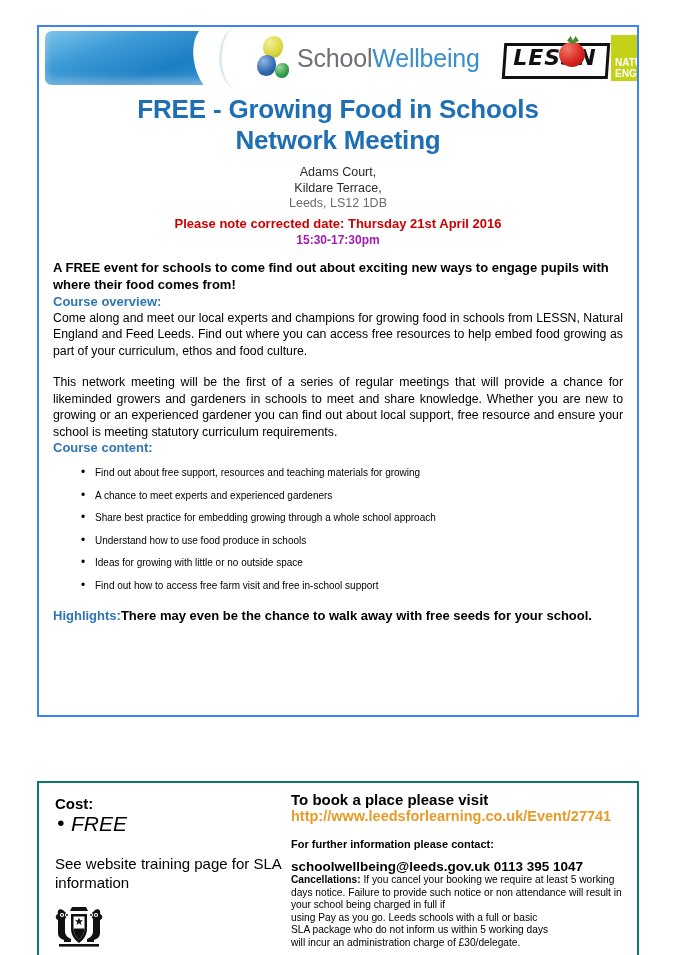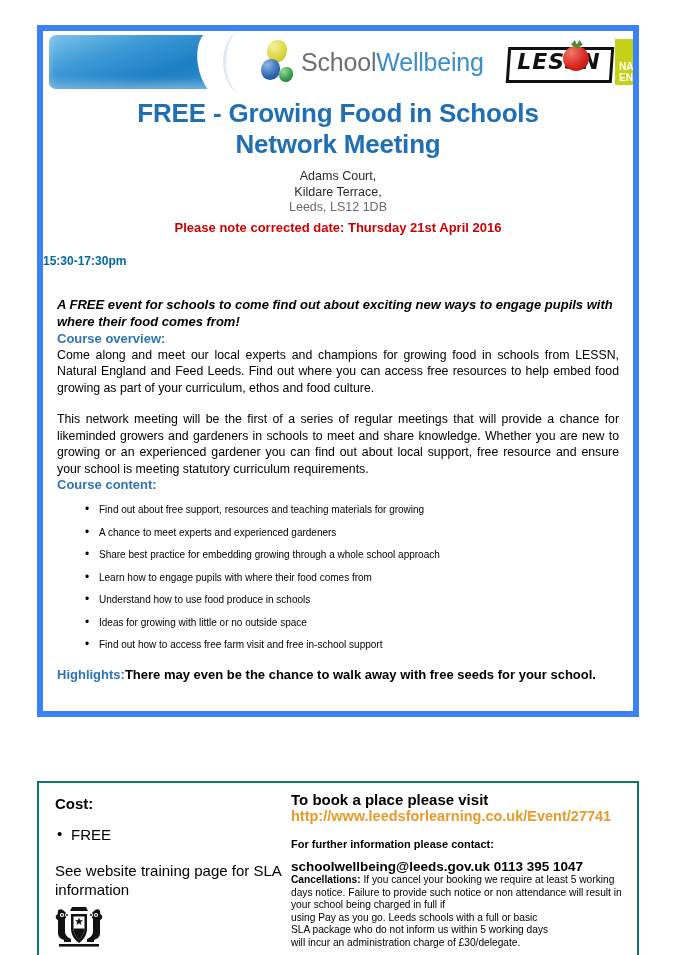--- a/index.html
+++ b/index.html
@@ -8,21 +8,21 @@
     font-family:"Liberation Sans", sans-serif;
     color:#000;
     -webkit-font-smoothing:antialiased;
   }
 
   .page{position:relative;width:676px;height:955px;background:#fff;}
 
   
   .main-box{
     position:absolute;left:37px;top:25px;width:602px;height:692px;
-    border:6px solid #3b82f6;box-sizing:border-box;background:#fff;
+    border:2px solid #3b82f6;box-sizing:border-box;background:#fff;
   }
 
   
   .header{position:relative;height:62px;overflow:hidden;}
   .swoosh{
     position:absolute;left:6px;top:4px;width:185px;height:54px;
     background:linear-gradient(160deg,#7CC3EA 0%,#3D9AD6 32%,#1C7FC4 66%,#2E8FCE 100%);
     border-radius:10px 46px 30px 10px;
     box-shadow:inset 0 -6px 10px rgba(255,255,255,.35);
   }
@@ -81,26 +81,26 @@
   .title{
     text-align:center;color:#1F6FB5;font-weight:bold;font-size:26px;
     line-height:31px;margin:5px 22px 0 22px;letter-spacing:-.2px;
   }
   .addr{text-align:center;font-size:12.5px;line-height:15.5px;color:#2b2b2b;margin-top:9px;}
   .addr .muted{color:#6b6b6b;}
   .datered{
     text-align:center;color:#CC0000;font-weight:bold;font-size:13px;margin-top:4px;
   }
   .timeblue{
-    text-align:left;color:#0369a1;font-weight:bold;font-size:12px;margin-top:19px;
+    text-align:center;color:#a21caf;font-weight:bold;font-size:12px;margin-top:2px;
   }
 
   
   .body{padding:0 14px;}
-  .lead{font-weight:bold;font-size:13px;line-height:17.5px;margin-top:28px;font-style:italic;}
+  .lead{font-weight:bold;font-size:13px;line-height:17.5px;margin-top:12px;}
   .shead{color:#2E75B6;font-weight:bold;font-size:13px;}
   .para{font-size:12.3px;line-height:16.5px;text-align:justify;margin-top:1px;}
   .para.sp{margin-top:15px;}
   ul.bullets{margin:10px 0 0 0;padding-left:42px;list-style:none;}
   ul.bullets li{
     font-size:10px;line-height:16px;margin-bottom:6.5px;position:relative;
   }
   ul.bullets li:before{
     content:"•";position:absolute;left:-14px;top:-1px;font-size:12px;color:#000;
   }
@@ -108,21 +108,21 @@
   .highlights .hl{color:#2E75B6;font-weight:bold;}
   .highlights .ht{font-weight:bold;color:#000;}
 
   
   .bottom-box{
     position:absolute;left:37px;top:781px;width:602px;height:185px;
     border:2px solid #0f766e;box-sizing:border-box;background:#fff;overflow:hidden;
   }
   .bb-left{position:absolute;left:16px;top:12px;width:232px;}
   .cost-h{font-size:15px;font-weight:bold;font-family:"Liberation Sans",sans-serif;}
-  .cost-item{font-size:15px;margin-top:14px;padding-left:16px;position:relative;}
+  .cost-item{font-size:21px;margin-top:0;padding-left:16px;position:relative;font-style:italic;}
   .cost-item:before{content:"•";position:absolute;left:2px;top:-1px;}
   .sla{font-size:15px;line-height:19px;margin-top:18px;}
 
   .leeds-logo{position:absolute;left:12px;top:120px;display:flex;align-items:flex-end;}
   .crest{position:relative;width:56px;height:48px;}
   .crest svg{display:block;}
   .leeds-txt{margin-left:6px;}
   .leeds-word{
     font-size:38px;line-height:34px;font-weight:bold;letter-spacing:-1.5px;color:#000;
     font-family:"Liberation Serif",serif;
@@ -191,21 +191,20 @@
 
       <div class="shead">Course overview:</div>
       <div class="para">Come along and meet our local experts and champions for growing food in schools from LESSN, Natural England and Feed Leeds. Find out where you can access free resources to help embed food growing as part of your curriculum, ethos and food culture.</div>
       <div class="para sp">This network meeting will be the first of a series of regular meetings that will provide a chance for likeminded growers and gardeners in schools to meet and share knowledge. Whether you are new to growing or an experienced gardener you can find out about local support, free resource and ensure your school is meeting statutory curriculum requirements.</div>
 
       <div class="shead">Course content:</div>
       <ul class="bullets">
         <li>Find out about free support, resources and teaching materials for growing</li>
         <li>A chance to meet experts and experienced gardeners</li>
         <li>Share best practice for embedding  growing through a whole school approach</li>
-        <li>Learn how to engage pupils with where their food comes from</li>
         <li>Understand how to use food produce in schools</li>
         <li>Ideas for growing with little or no outside space</li>
         <li>Find out how to access free farm visit and free in-school support</li>
       </ul>
 
       <div class="highlights"><span class="hl">Highlights:</span><span class="ht">There may even be the chance to walk away with free seeds for your school.</span></div>
     </div>
   </div>
 
   <div class="bottom-box">

